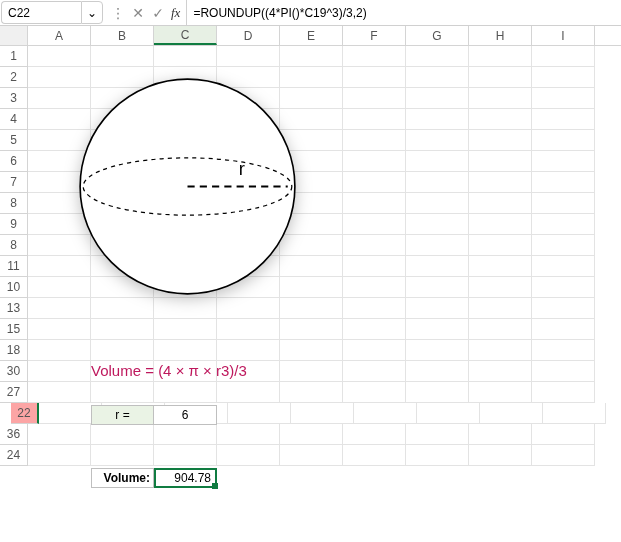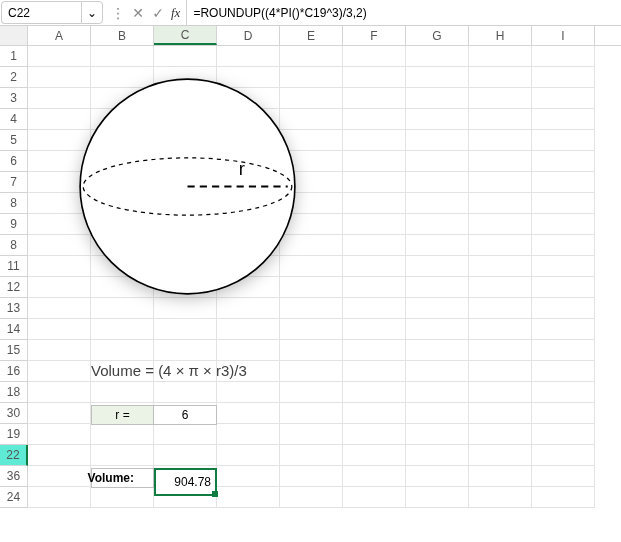--- a/index.html
+++ b/index.html
@@ -117,43 +117,44 @@
     display: flex;
     align-items: center;
     justify-content: center;
     border-right: 1px solid #d4d4d4;
     border-bottom: 1px solid #d4d4d4;
     color: #555;
     font-size: 12px;
     background: #fff;
   }
   .row-header.active {
-    background: #5eead4;
+    background: #fca5a5;
     border-right: 2px solid #107c41;
+    margin-left: 11px;
   }
   .cell {
     width: 63px;
     border-right: 1px solid #e3e3e3;
     border-bottom: 1px solid #e3e3e3;
     display: flex;
     align-items: center;
     padding: 0 4px;
     font-size: 12px;
   }
 
   
   .overlay {
     position: absolute;
     pointer-events: none;
   }
   .cell-b17 {
     left: 91px; top: 336px;
     font-size: 15px;
     font-family: "Segoe UI", Arial, sans-serif;
-    color: #404040;
+    color: #be185d;
     white-space: nowrap;
     pointer-events: auto;
   }
   .cell-b19 {
     left: 91px; top: 379px;
     width: 63px; height: 20px;
     background: #eaf3e5;
     border: 1px solid #bfbfbf;
     display: flex; align-items: center; justify-content: center;
     font-size: 12px;
@@ -169,28 +170,28 @@
     display: flex; align-items: center; justify-content: center;
     font-size: 12px;
     pointer-events: auto;
   }
   .cell-b22 {
     left: 91px; top: 442px;
     width: 63px; height: 20px;
     background: #fff;
     border: 1px solid #bfbfbf;
     display: flex; align-items: center; justify-content: flex-end;
-    padding-right: 19px;
+    padding-right: 3px;
     font-weight: bold;
     font-size: 12px;
     pointer-events: auto;
   }
   .cell-c22 {
     left: 154px; top: 442px;
-    width: 63px; height: 28px;
+    width: 63px; height: 20px;
     background: #fff;
     border: 2px solid #107c41;
     display: flex; align-items: center; justify-content: flex-end;
     padding-right: 4px;
     font-size: 12px;
     pointer-events: auto;
   }
   .cell-c22::after {
     content: "";
     position: absolute;
@@ -374,21 +375,21 @@
         <div class="cell"></div>
         <div class="cell"></div>
         <div class="cell"></div>
         <div class="cell"></div>
         <div class="cell"></div>
         <div class="cell"></div>
         <div class="cell"></div>
         <div class="cell"></div>
       </div>
       <div class="row">
-        <div class="row-header">12</div>
+        <div class="row-header">10</div>
         <div class="cell"></div>
         <div class="cell"></div>
         <div class="cell"></div>
         <div class="cell"></div>
         <div class="cell"></div>
         <div class="cell"></div>
         <div class="cell"></div>
         <div class="cell"></div>
         <div class="cell"></div>
       </div>
@@ -398,56 +399,32 @@
         <div class="cell"></div>
         <div class="cell"></div>
         <div class="cell"></div>
         <div class="cell"></div>
         <div class="cell"></div>
         <div class="cell"></div>
         <div class="cell"></div>
         <div class="cell"></div>
       </div>
       <div class="row">
-        <div class="row-header">14</div>
-        <div class="cell"></div>
-        <div class="cell"></div>
-        <div class="cell"></div>
-        <div class="cell"></div>
-        <div class="cell"></div>
-        <div class="cell"></div>
-        <div class="cell"></div>
-        <div class="cell"></div>
-        <div class="cell"></div>
-      </div>
-      <div class="row">
         <div class="row-header">15</div>
         <div class="cell"></div>
         <div class="cell"></div>
         <div class="cell"></div>
         <div class="cell"></div>
         <div class="cell"></div>
         <div class="cell"></div>
         <div class="cell"></div>
         <div class="cell"></div>
         <div class="cell"></div>
       </div>
       <div class="row">
-        <div class="row-header">16</div>
-        <div class="cell"></div>
-        <div class="cell"></div>
-        <div class="cell"></div>
-        <div class="cell"></div>
-        <div class="cell"></div>
-        <div class="cell"></div>
-        <div class="cell"></div>
-        <div class="cell"></div>
-        <div class="cell"></div>
-      </div>
-      <div class="row">
         <div class="row-header">18</div>
         <div class="cell"></div>
         <div class="cell"></div>
         <div class="cell"></div>
         <div class="cell"></div>
         <div class="cell"></div>
         <div class="cell"></div>
         <div class="cell"></div>
         <div class="cell"></div>
         <div class="cell"></div>
@@ -458,21 +435,21 @@
         <div class="cell"></div>
         <div class="cell"></div>
         <div class="cell"></div>
         <div class="cell"></div>
         <div class="cell"></div>
         <div class="cell"></div>
         <div class="cell"></div>
         <div class="cell"></div>
       </div>
       <div class="row">
-        <div class="row-header">19</div>
+        <div class="row-header">27</div>
         <div class="cell"></div>
         <div class="cell"></div>
         <div class="cell"></div>
         <div class="cell"></div>
         <div class="cell"></div>
         <div class="cell"></div>
         <div class="cell"></div>
         <div class="cell"></div>
         <div class="cell"></div>
       </div>

